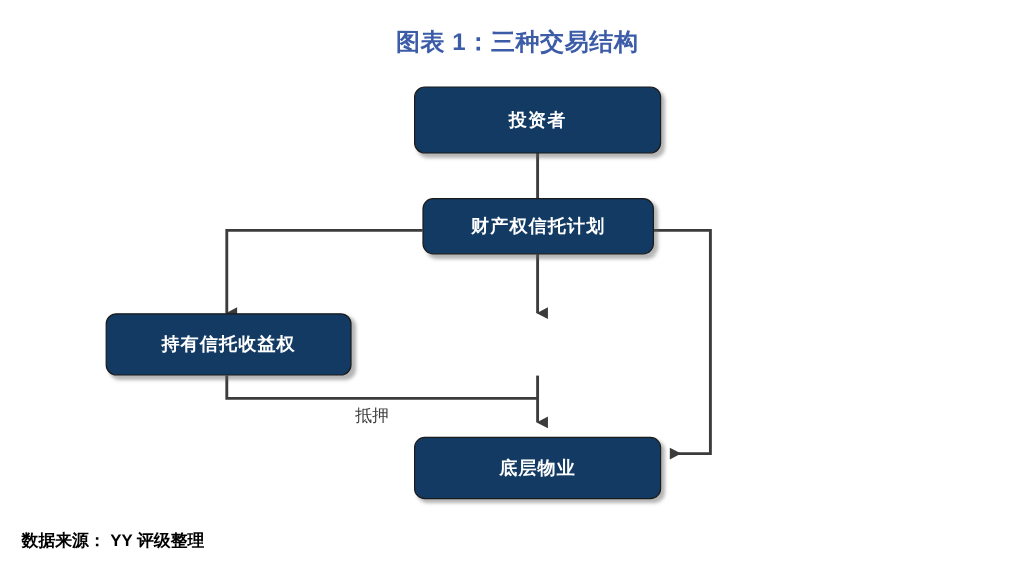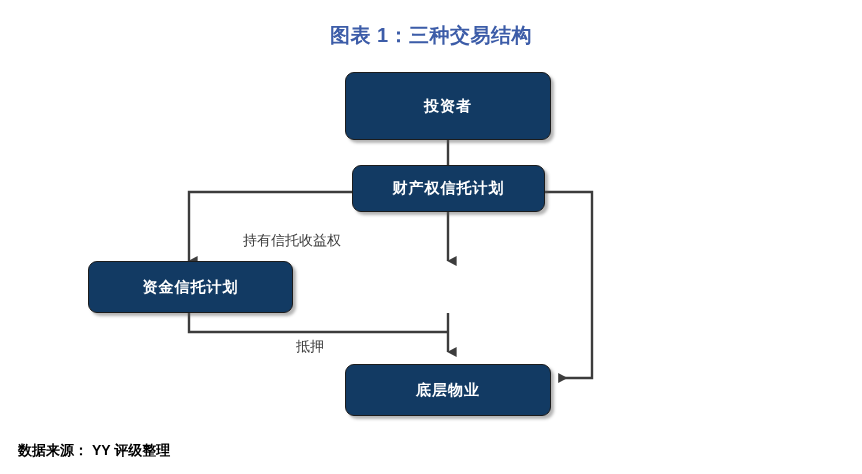--- a/index.html
+++ b/index.html
@@ -104,37 +104,36 @@
 
     <line x1="448" y1="212" x2="448" y2="261" stroke="#3c3c3c" stroke-width="2.4" marker-end="url(#arrowdown)"></line>
 
     <path d="M189,313 L189,332 L448,332" fill="none" stroke="#3c3c3c" stroke-width="2.4"></path>
 
     <line x1="448" y1="313" x2="448" y2="352" stroke="#3c3c3c" stroke-width="2.4" marker-end="url(#arrowdown)"></line>
 
     <path d="M545,192 L592,192 L592,378 L559,378" fill="none" stroke="#3c3c3c" stroke-width="2.4" marker-end="url(#arrowleft)"></path>
   </svg>
 
-  <div class="node" style="left:345px; top:72px; width:206px; height:68px;">
+  <div class="node" style="left:345px; top:72px; width:206px; height:56px;">
     <span>投资者</span>
   </div>
 
   <div class="node" style="left:352px; top:165px; width:193px; height:47px;">
     <span>财产权信托计划</span>
   </div>
 
   <div class="node" style="left:88px; top:261px; width:205px; height:52px;">
-    <span>资金信托计划</span>
+    <span>持有信托收益权</span>
   </div>
 
 
   <div class="node" style="left:345px; top:352px; width:206px; height:52px;margin-top:12px;">
     <span>底层物业</span>
   </div>
 
-  <div class="edge-label" style="left:243px; top:232px;">持有信托收益权</div>
 
   <div class="edge-label" style="left:296px; top:338px;">抵押</div>
 
 
   <div class="footer">数据来源： YY 评级整理</div>
 
 </div>
 
 </body></html>

